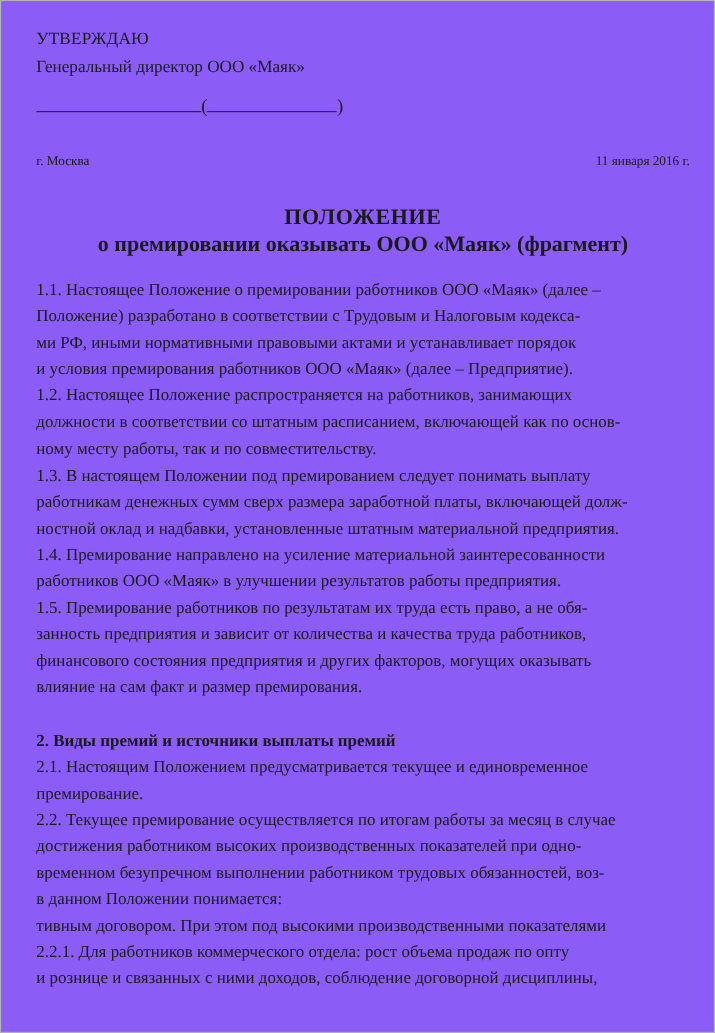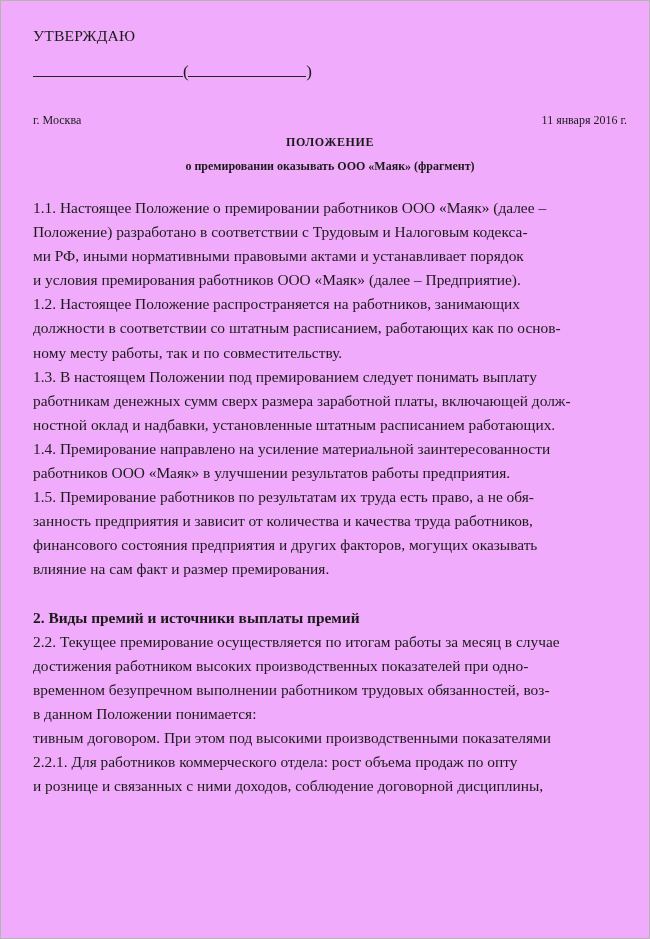--- a/index.html
+++ b/index.html
@@ -9,21 +9,21 @@
   }
   body {
     font-family: "Liberation Serif", "DejaVu Serif", serif;
     color: #1a1a1a;
   }
   .page {
     position: relative;
     width: 650px;
     height: 939px;
     box-sizing: border-box;
-    background: #f0abfc;
+    background: #8b5cf6;
     border: 1px solid #b4b4b4;
     overflow: hidden;
   }
   .page-inner {
     box-sizing: border-box;
     padding: 22px 22px 0 32px;
     height: 100%;
   }
 
   
@@ -60,23 +60,24 @@
     display: flex;
     justify-content: space-between;
     align-items: baseline;
     margin-top: 28px;
     font-size: 12px;
     line-height: 20px;
   }
 
   
   .doc-title {
+    margin-top: 30px;
     text-align: center;
     font-weight: bold;
-    font-size: 12px;
+    font-size: 20px;
     line-height: 24px;
   }
   .doc-title .t1 { letter-spacing: 0.6px; }
   .doc-title .t2 { display: block; }
 
   
   .body-block {
     margin-top: 18px;
     font-size: 15.4px;
     line-height: 24.1px;
@@ -104,20 +105,21 @@
   }
 </style>
 </head>
 <body>
 
 <div class="page">
   <div class="page-inner">
 
     <div class="approve-block">
       <div class="approve-word">УТВЕРЖДАЮ</div>
+      <div class="director-line">Генеральный директор ООО «Маяк»</div>
     </div>
 
     <div class="sign-row">
       <span class="sign-rule name"></span><span class="paren-mark">(</span><span class="sign-rule paren"></span><span class="paren-mark">)</span>
     </div>
 
     <div class="city-date-row">
       <span>г. Москва</span>
       <span>11 января 2016 г.</span>
     </div>
@@ -129,39 +131,43 @@
 
     <div class="body-block" id="body-block">
         <p class="clause">
           <span class="ln">1.1. Настоящее Положение о премировании работников ООО «Маяк» (далее –</span>
           <span class="ln">Положение) разработано в соответствии с Трудовым и Налоговым кодекса-</span>
           <span class="ln">ми РФ, иными нормативными правовыми актами и устанавливает порядок</span>
           <span class="ln">и условия премирования работников ООО «Маяк» (далее – Предприятие).</span>
         </p>
         <p class="clause">
           <span class="ln">1.2. Настоящее Положение распространяется на работников, занимающих</span>
-          <span class="ln">должности в соответствии со штатным расписанием, работающих как по основ-</span>
+          <span class="ln">должности в соответствии со штатным расписанием, включающей как по основ-</span>
           <span class="ln">ному месту работы, так и по совместительству.</span>
         </p>
         <p class="clause">
           <span class="ln">1.3. В настоящем Положении под премированием следует понимать выплату</span>
           <span class="ln">работникам денежных сумм сверх размера заработной платы, включающей долж-</span>
-          <span class="ln">ностной оклад и надбавки, установленные штатным расписанием работающих.</span>
+          <span class="ln">ностной оклад и надбавки, установленные штатным материальной предприятия.</span>
         </p>
         <p class="clause">
           <span class="ln">1.4. Премирование направлено на усиление материальной заинтересованности</span>
           <span class="ln">работников ООО «Маяк» в улучшении результатов работы предприятия.</span>
         </p>
         <p class="clause">
           <span class="ln">1.5. Премирование работников по результатам их труда есть право, а не обя-</span>
           <span class="ln">занность предприятия и зависит от количества и качества труда работников,</span>
           <span class="ln">финансового состояния предприятия и других факторов, могущих оказывать</span>
           <span class="ln">влияние на сам факт и размер премирования.</span>
         </p>
         <div class="section-heading second">2. Виды премий и источники выплаты премий</div>
+        <p class="clause">
+          <span class="ln">2.1. Настоящим Положением предусматривается текущее и единовременное</span>
+          <span class="ln">премирование.</span>
+        </p>
         <p class="clause">
           <span class="ln">2.2. Текущее премирование осуществляется по итогам работы за месяц в случае</span>
           <span class="ln">достижения работником высоких производственных показателей при одно-</span>
           <span class="ln">временном безупречном выполнении работником трудовых обязанностей, воз-</span>
           <span class="ln">в данном Положении понимается:</span>
           <span class="ln">тивным договором. При этом под высокими производственными показателями</span>
         </p>
         <p class="clause">
           <span class="ln">2.2.1. Для работников коммерческого отдела: рост объема продаж по опту</span>
           <span class="ln">и рознице и связанных с ними доходов, соблюдение договорной дисциплины,</span>

